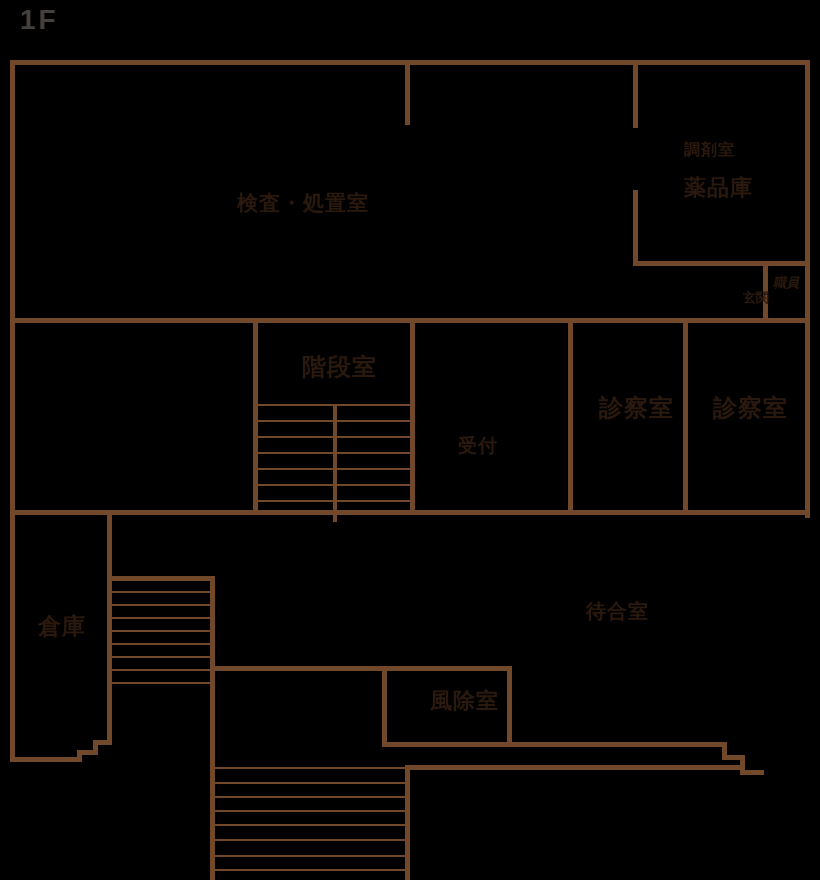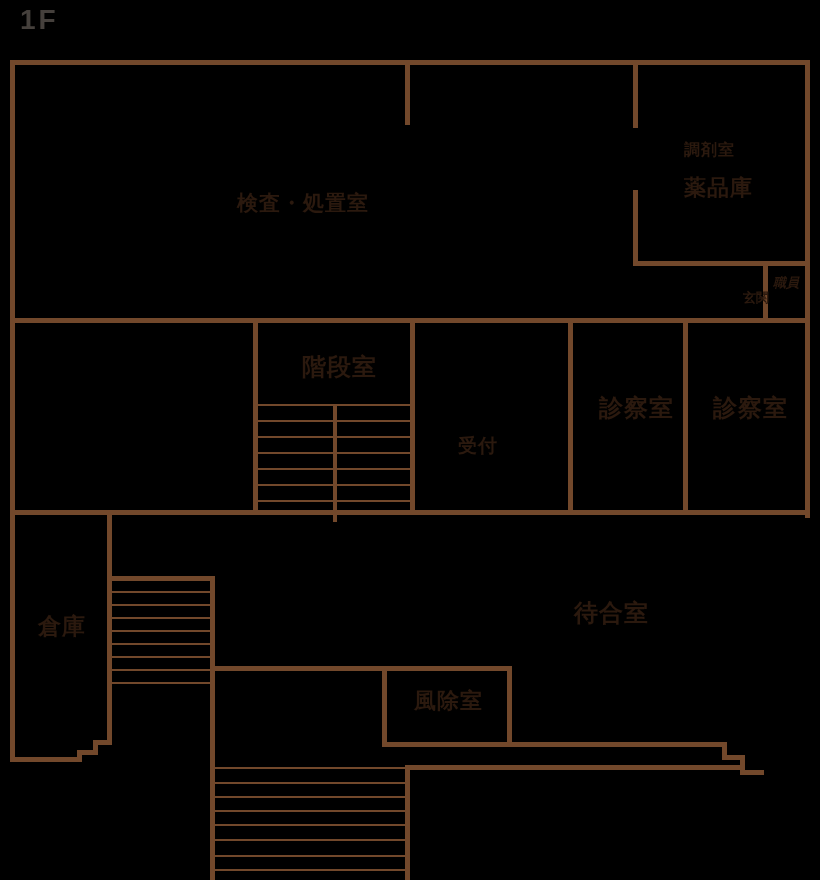--- a/index.html
+++ b/index.html
@@ -103,16 +103,16 @@
   <div class="lbl" style="left:237px;top:193px;font-size:21px;">検査・処置室</div>
   <div class="lbl" style="left:684px;top:142px;font-size:16px;">調剤室</div>
   <div class="lbl" style="left:684px;top:177px;font-size:22px;">薬品庫</div>
   <div class="lbl" style="left:773px;top:276px;font-size:13px;letter-spacing:0;font-style:italic;">職員</div>
   <div class="lbl" style="left:743px;top:291px;font-size:13px;letter-spacing:0;">玄関</div>
   <div class="lbl" style="left:302px;top:355px;font-size:24px;">階段室</div>
   <div class="lbl" style="left:458px;top:396px;font-size:19px;margin-top:40px;">受付</div>
   <div class="lbl" style="left:599px;top:396px;font-size:24px;">診察室</div>
   <div class="lbl" style="left:713px;top:396px;font-size:24px;">診察室</div>
   <div class="lbl" style="left:38px;top:615px;font-size:23px;">倉庫</div>
-  <div class="lbl" style="left:574px;top:601px;font-size:24px;">待合室</div>
-  <div class="lbl" style="left:414px;top:690px;font-size:22px;">風除室</div>
+  <div class="lbl" style="left:586px;top:601px;font-size:20px;">待合室</div>
+  <div class="lbl" style="left:430px;top:690px;font-size:22px;">風除室</div>
 
 </div>
 
 </body></html>

